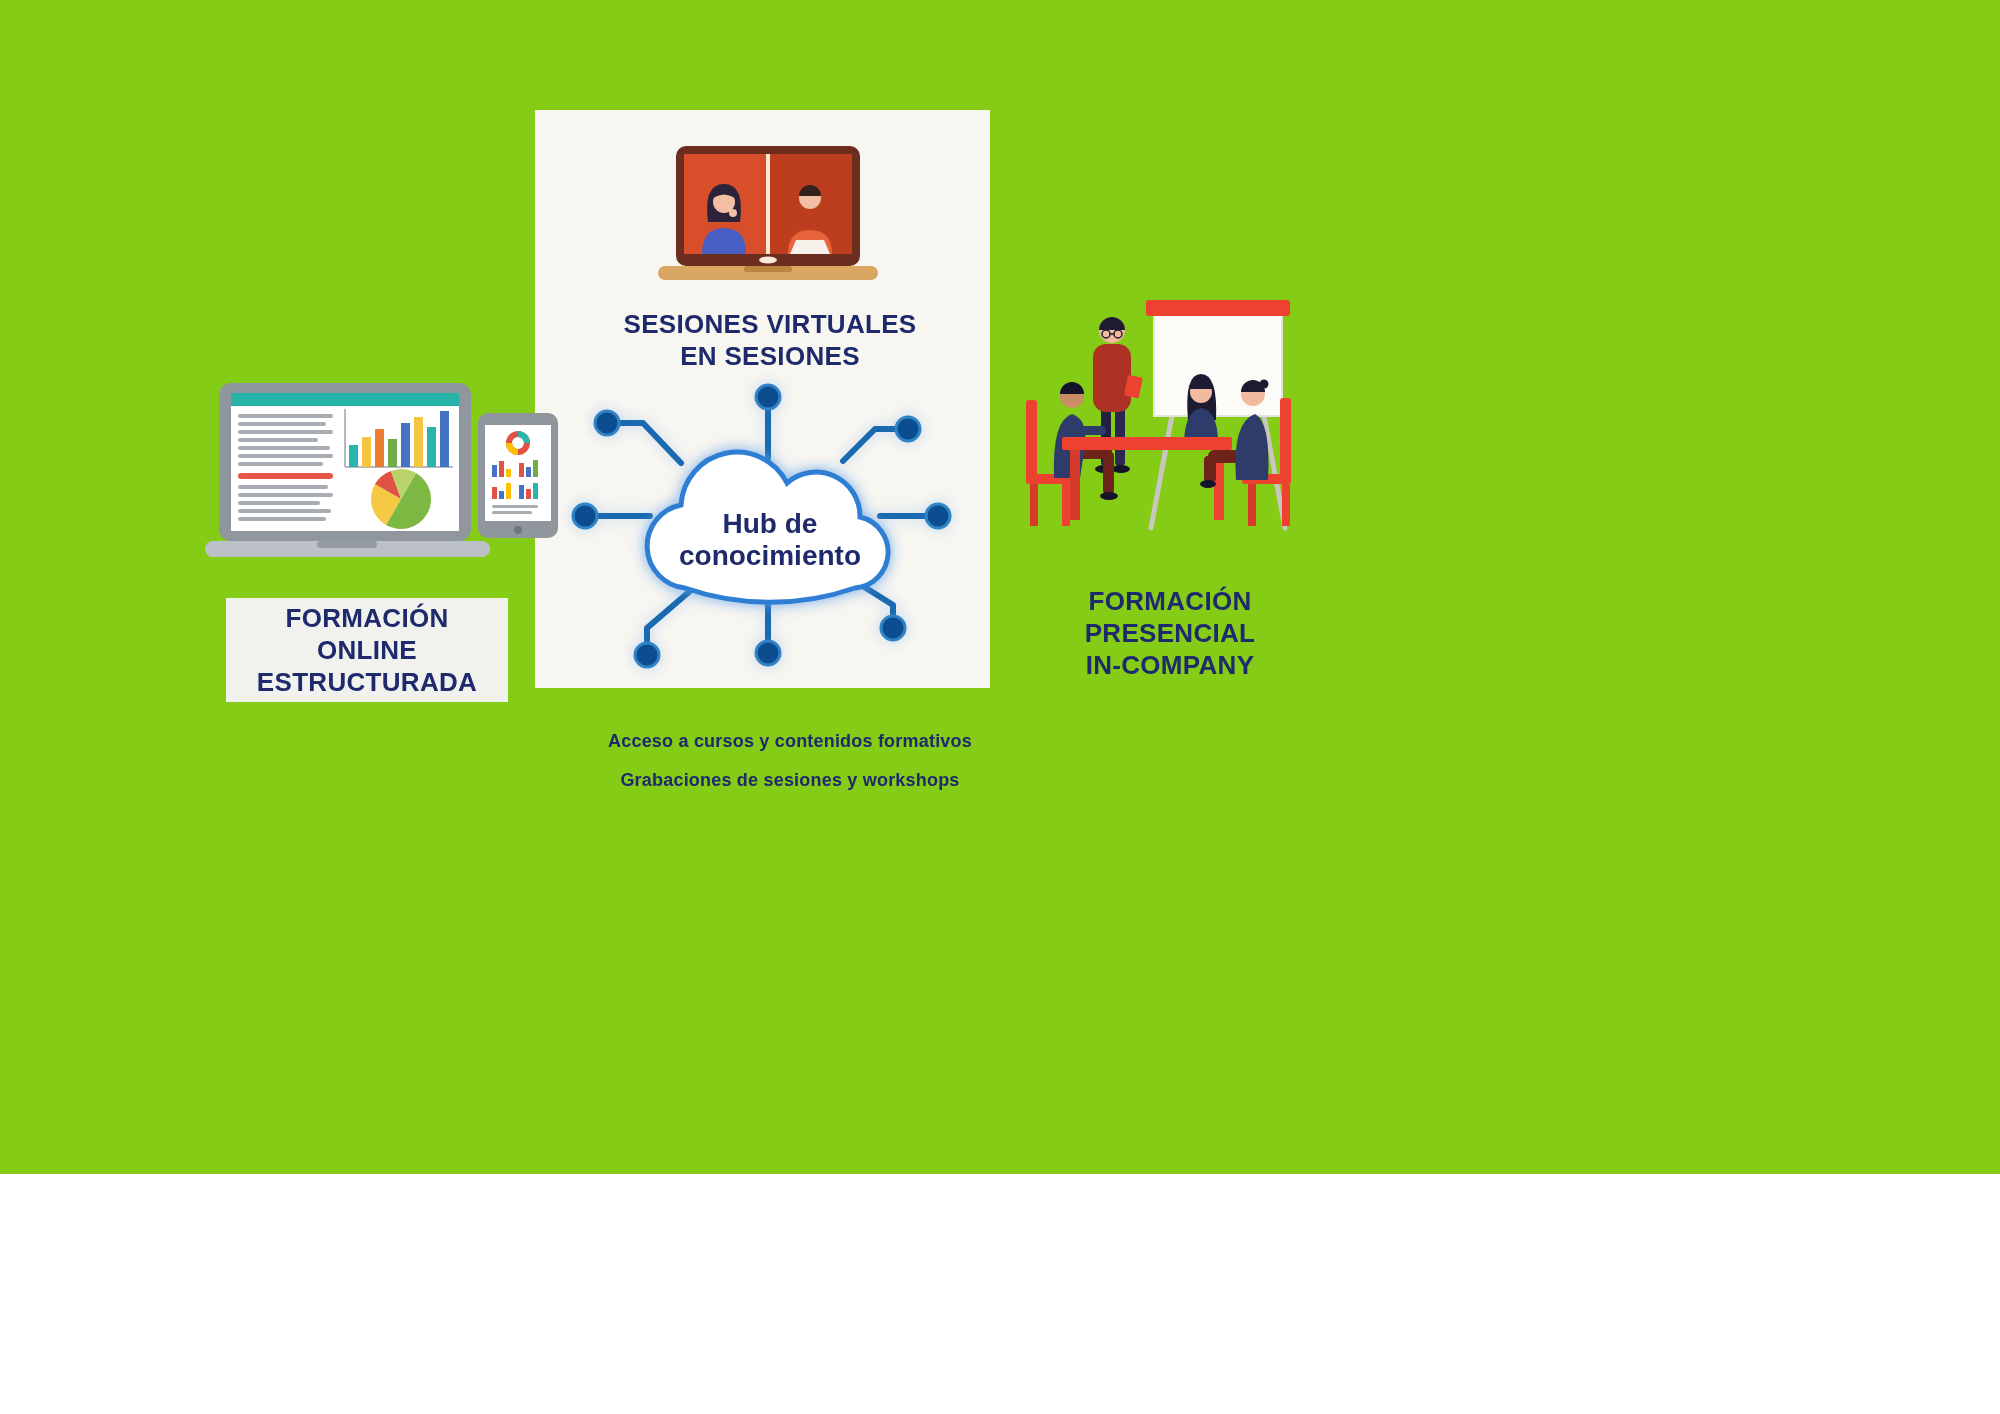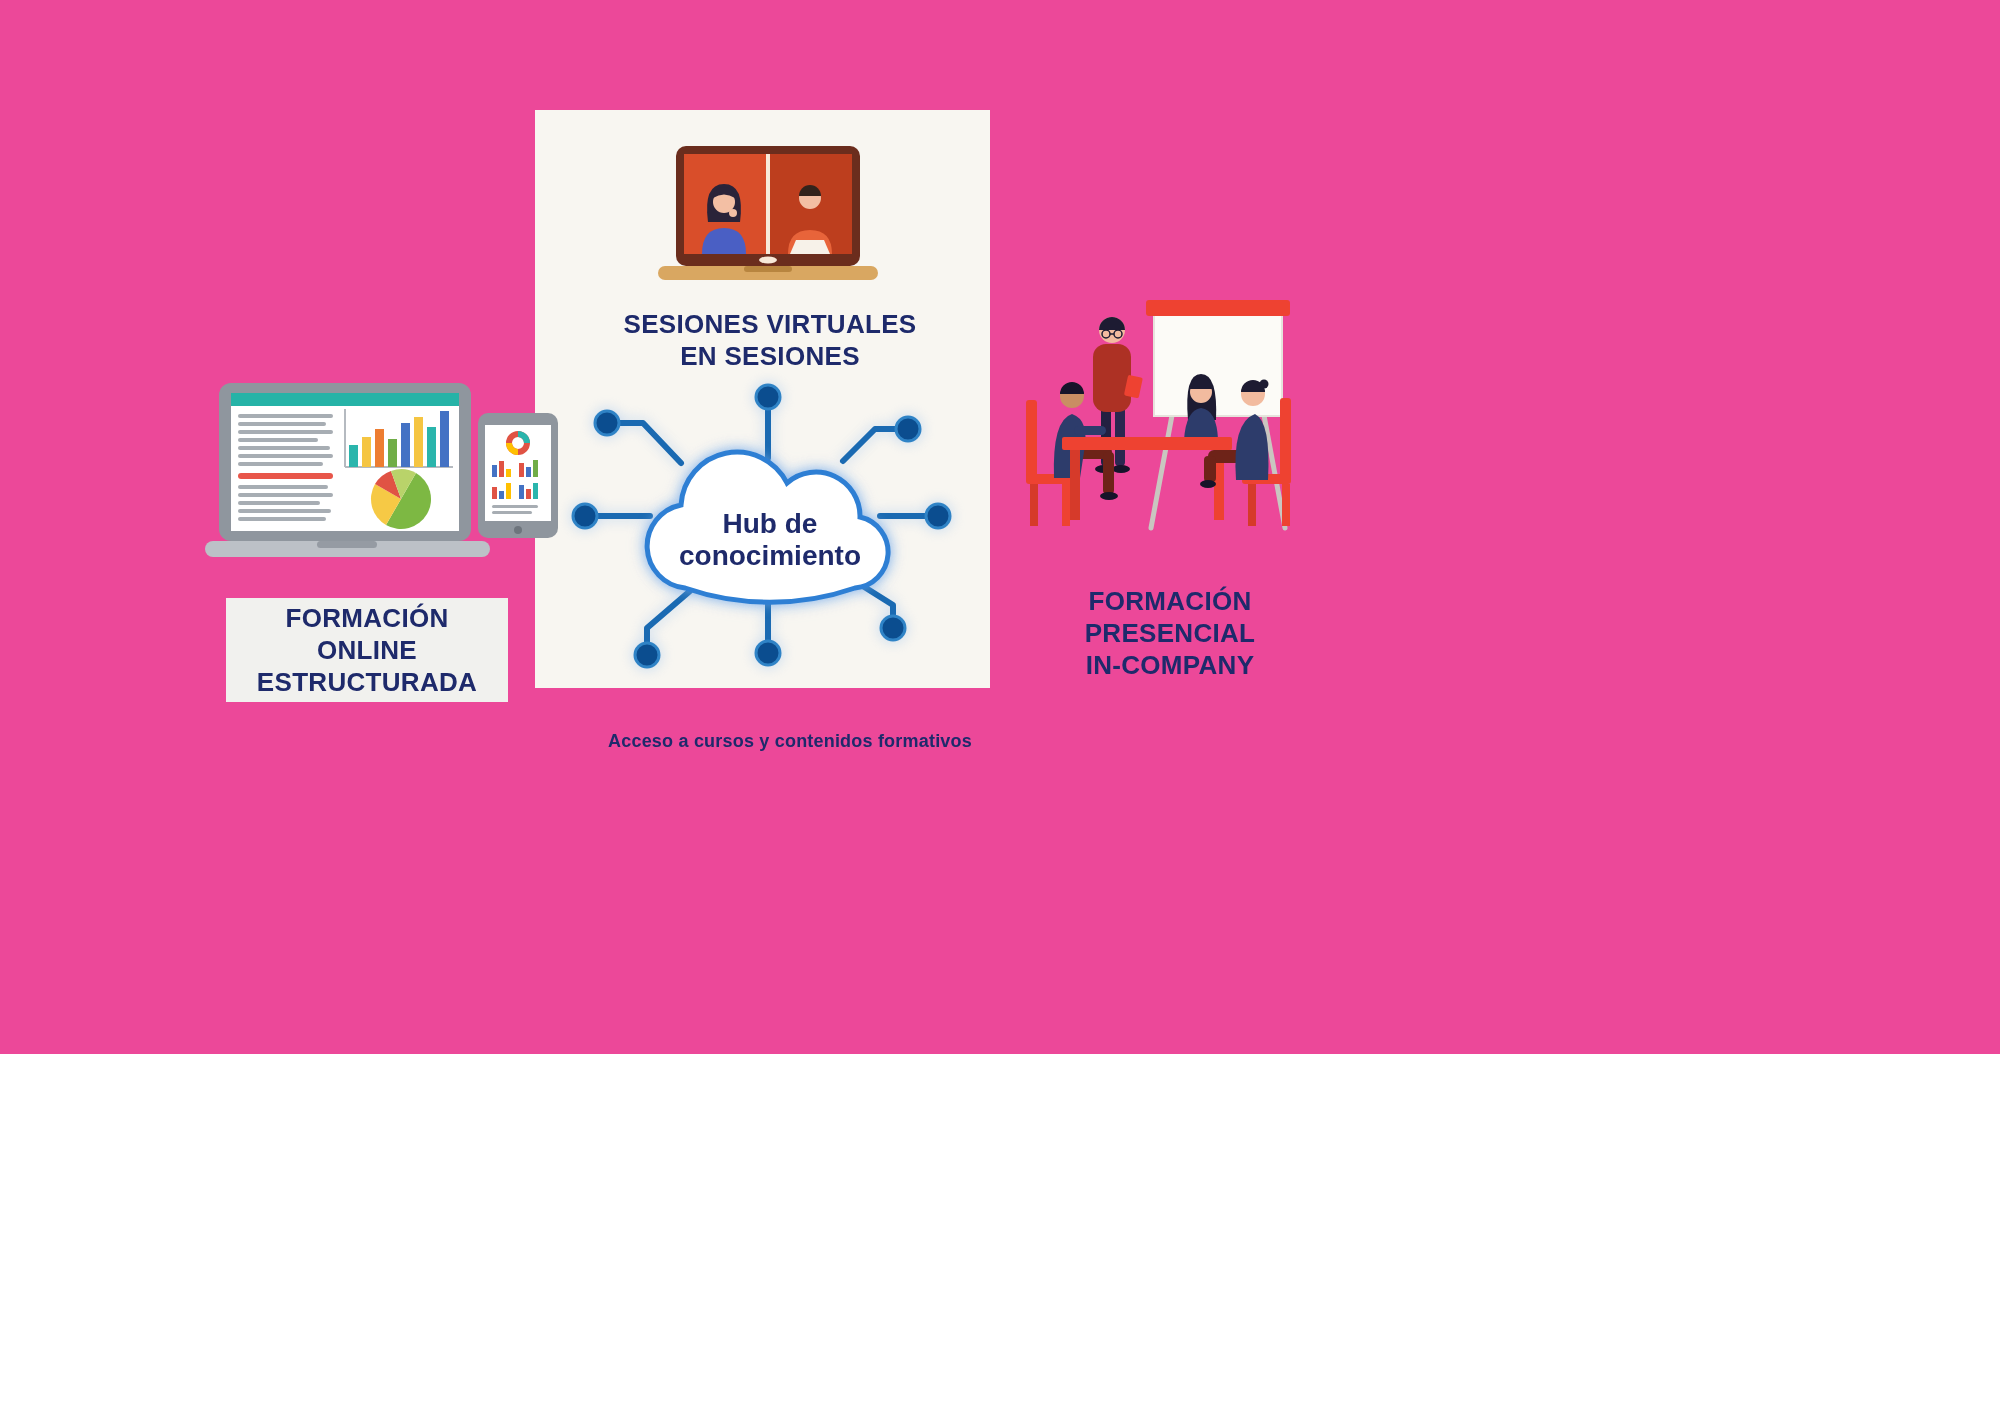--- a/index.html
+++ b/index.html
@@ -1,19 +1,19 @@
 <!DOCTYPE html>
 <html><head>
 <meta charset="utf-8">
 <style>
   * { margin:0; padding:0; box-sizing:border-box; }
   html,body { background:#ffffff; }
   .canvas {
-    position:relative; width:2000px; height:1054px;
-    background:#ec4899; overflow:hidden;
+    position:relative; width:2000px; height:1174px;
+    background:#84cc16; overflow:hidden;
     font-family:"Liberation Sans", sans-serif;
   }
   .abs { position:absolute; }
   .center-panel { background:#f8f6f1; }
   .node-label {
     color:#1e2a6b; font-weight:bold; font-size:26px; line-height:32px;
     text-align:center; letter-spacing:0.3px;
   }
   .node-label span { display:block; }
   .label-band { background:#f1f1ee; padding:4px 8px; }
@@ -238,15 +238,16 @@
     </g>
   </svg>
 
   <div class="abs node-label" style="left:1000px; top:585px; width:340px;">
     <span>FORMACIÓN PRESENCIAL</span>
     <span>IN-COMPANY</span>
   </div>
 
   <div class="abs features" style="left:490px; top:722px; width:600px;">
     <div>Acceso a cursos y contenidos formativos</div>
+    <div>Grabaciones de sesiones y workshops</div>
   </div>
 
 </div>
 
 </body></html>

